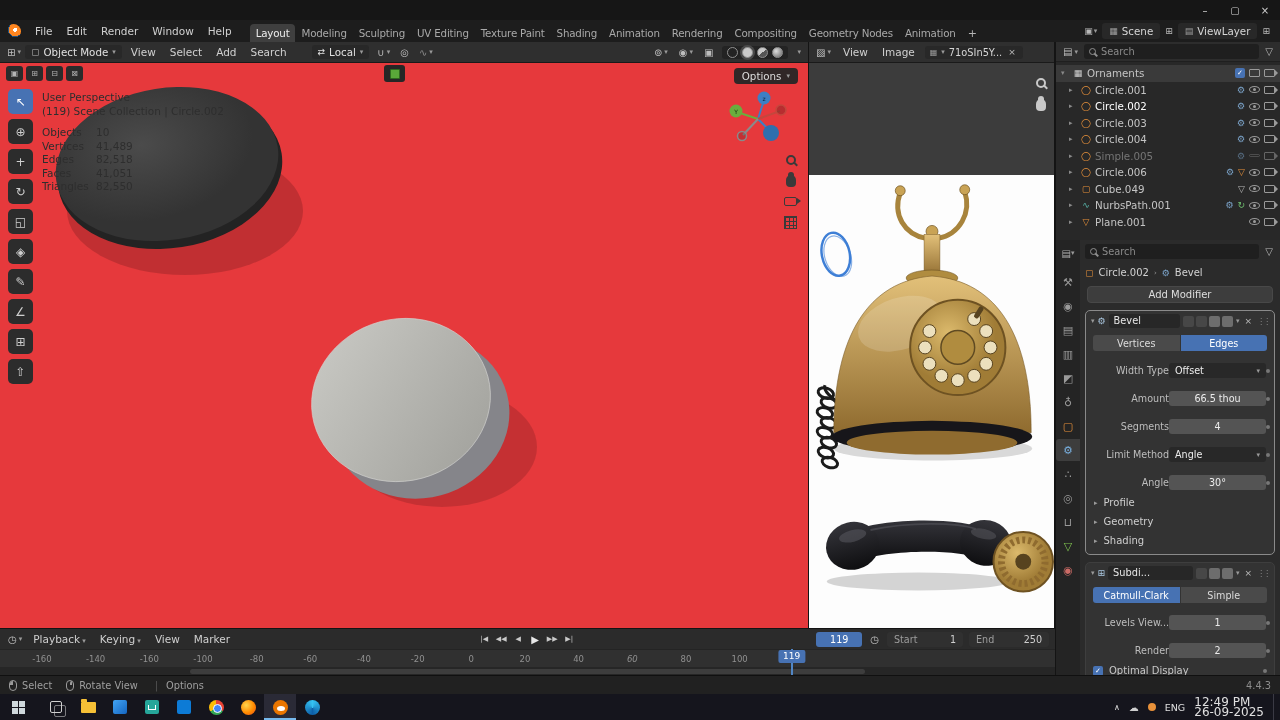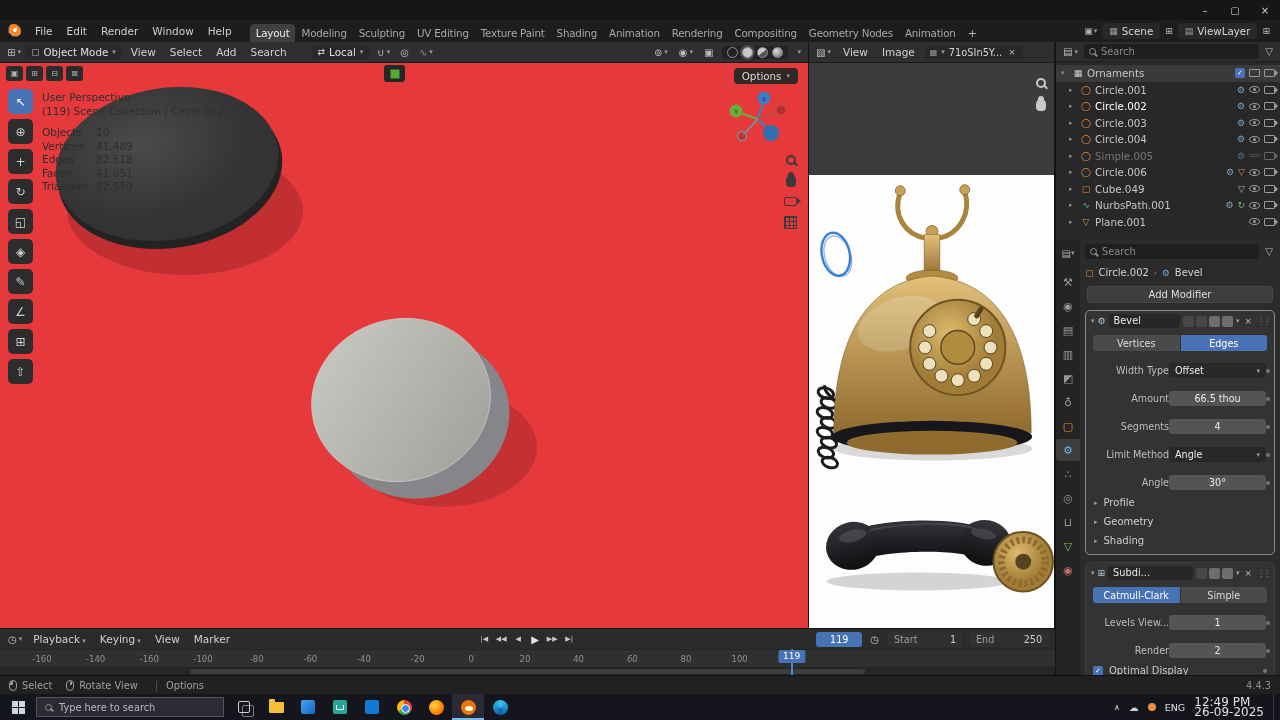--- a/index.html
+++ b/index.html
@@ -821,24 +821,20 @@
 
   <div class="taskbar">
     <div class="start-btn">
         <span class="win-logo">
           <span></span>
           <span></span>
           <span></span>
           <span></span>
         </span>
       </div>
-    <div class="tsearch">
-        <span class="ico-mag"></span>
-        <span>Type here to search</span>
-      </div>
     <div class="tb-apps" id="tb-apps">
         <div class="tapp">
           <span class="app-taskview"></span>
         </div>
         <div class="tapp">
           <span class="app-folder"></span>
         </div>
         <div class="tapp">
           <span class="app-photos"></span>
         </div>

